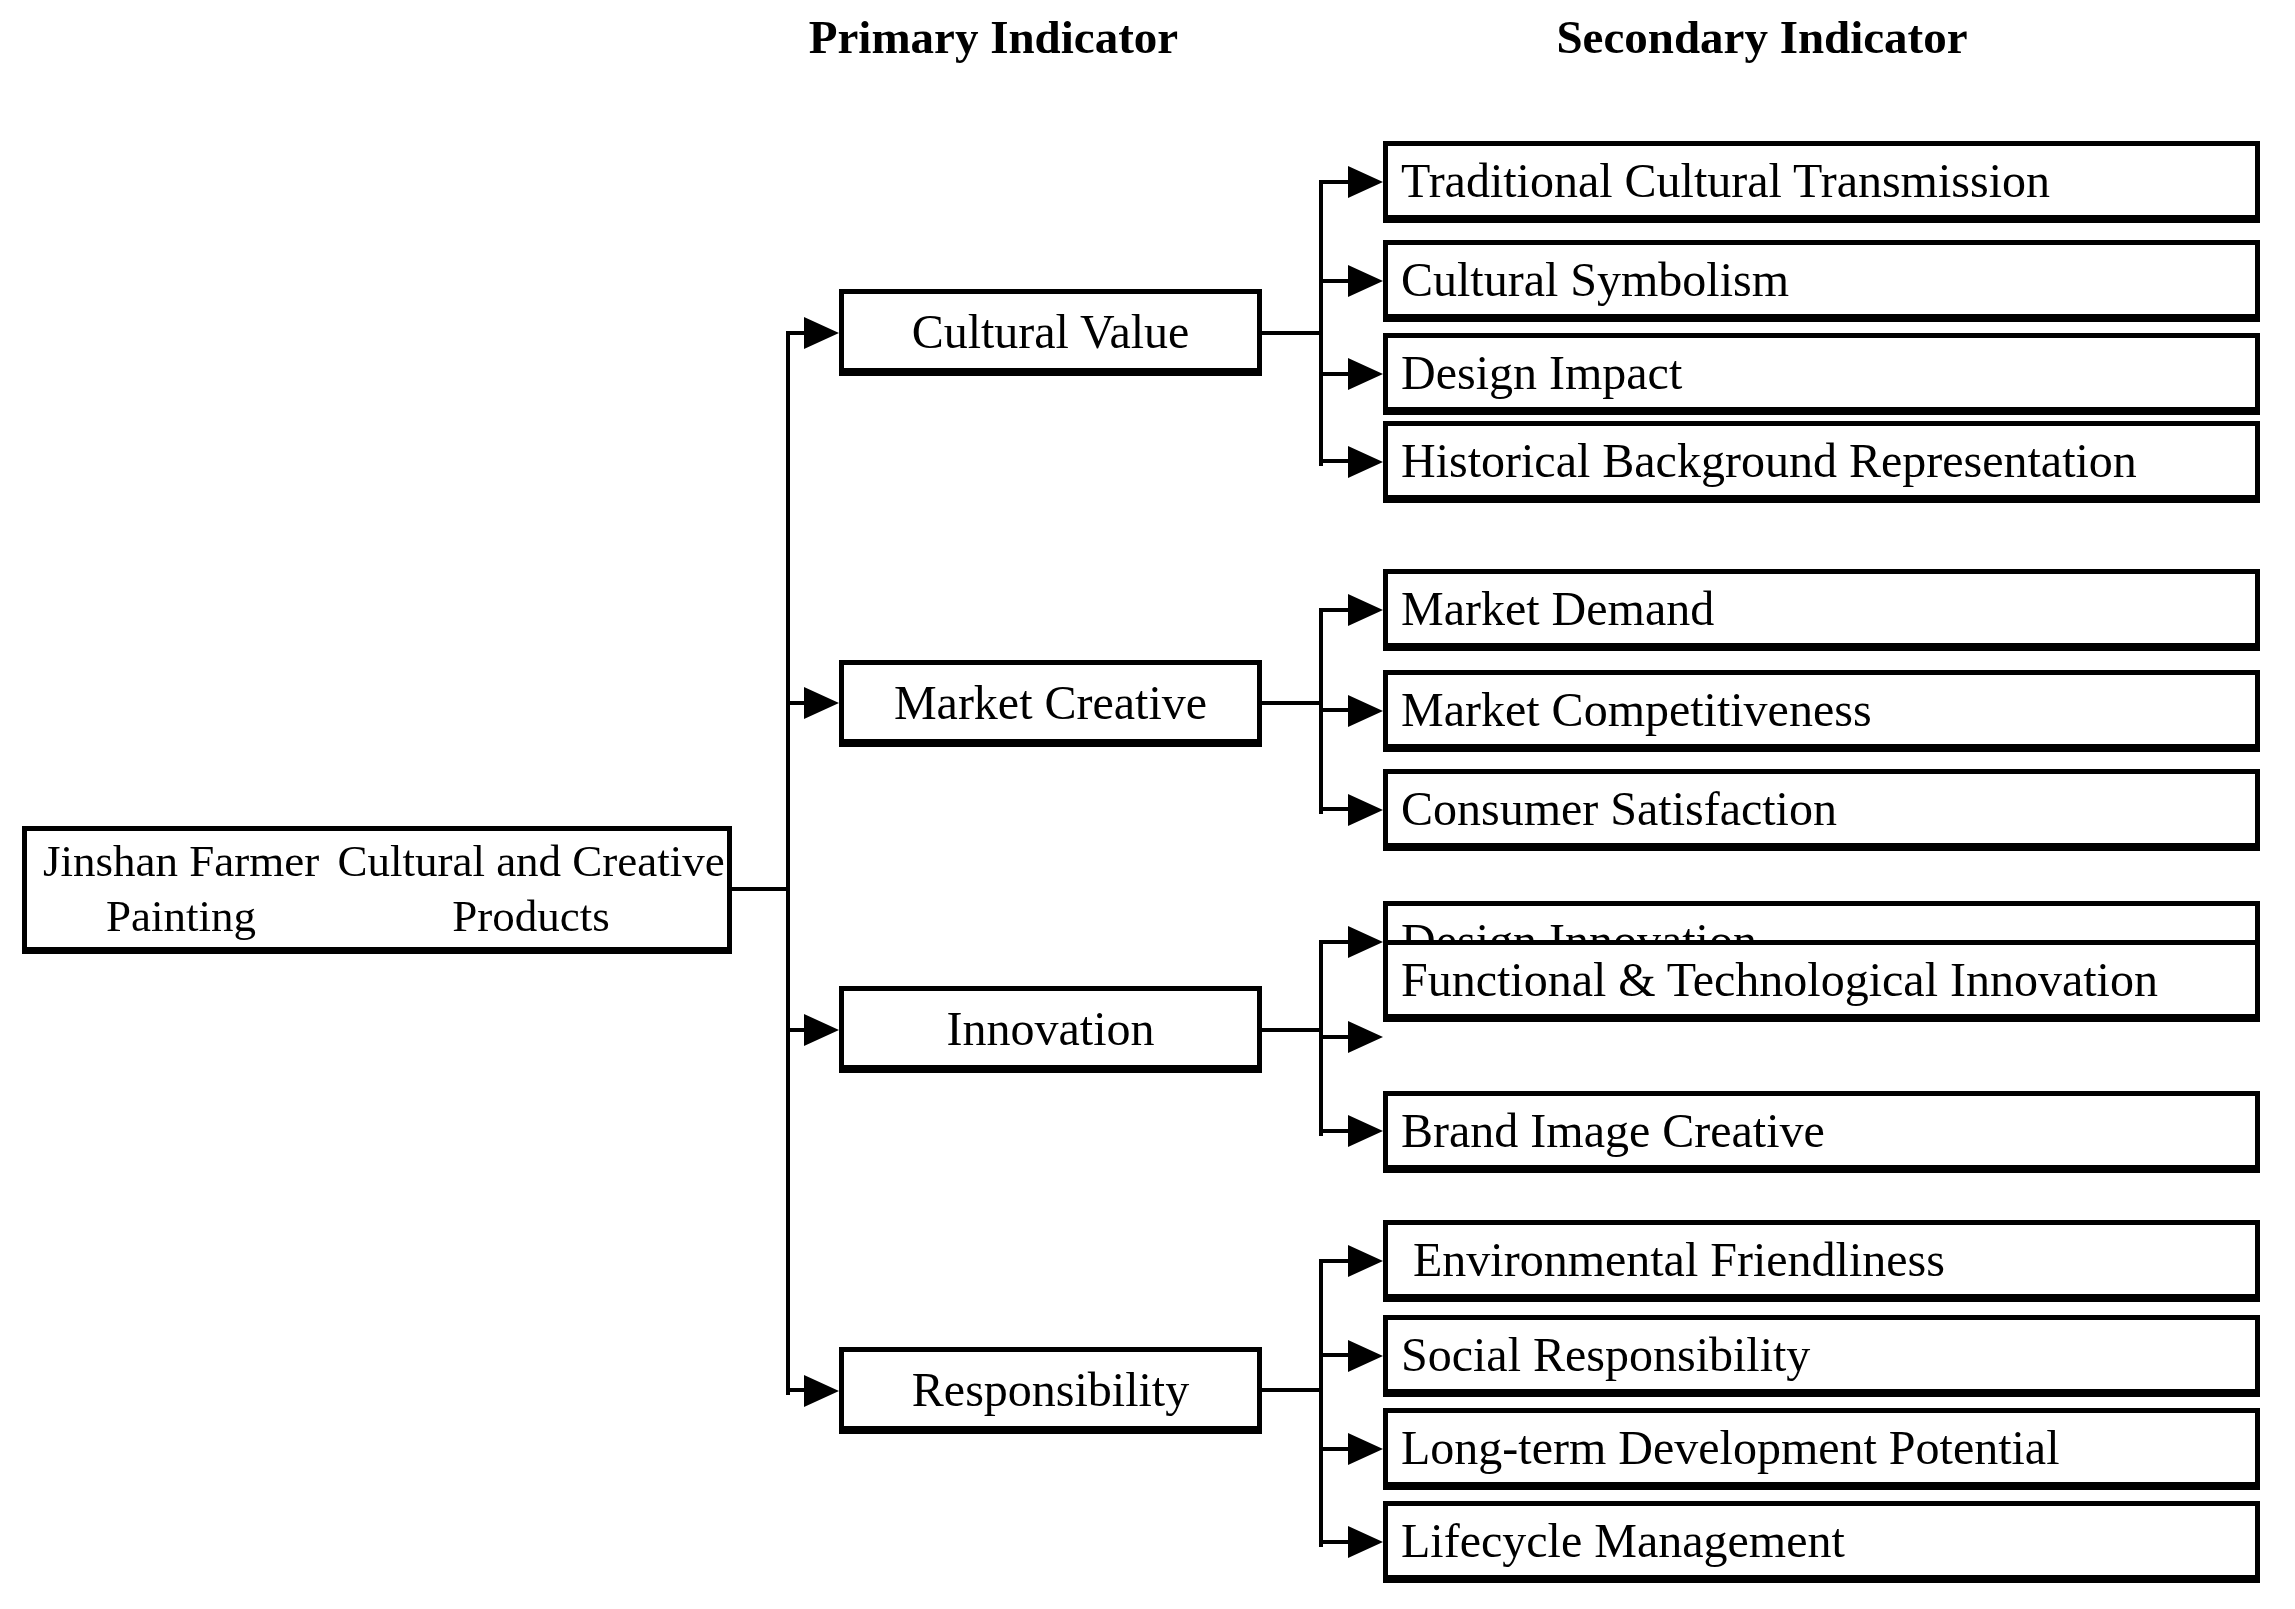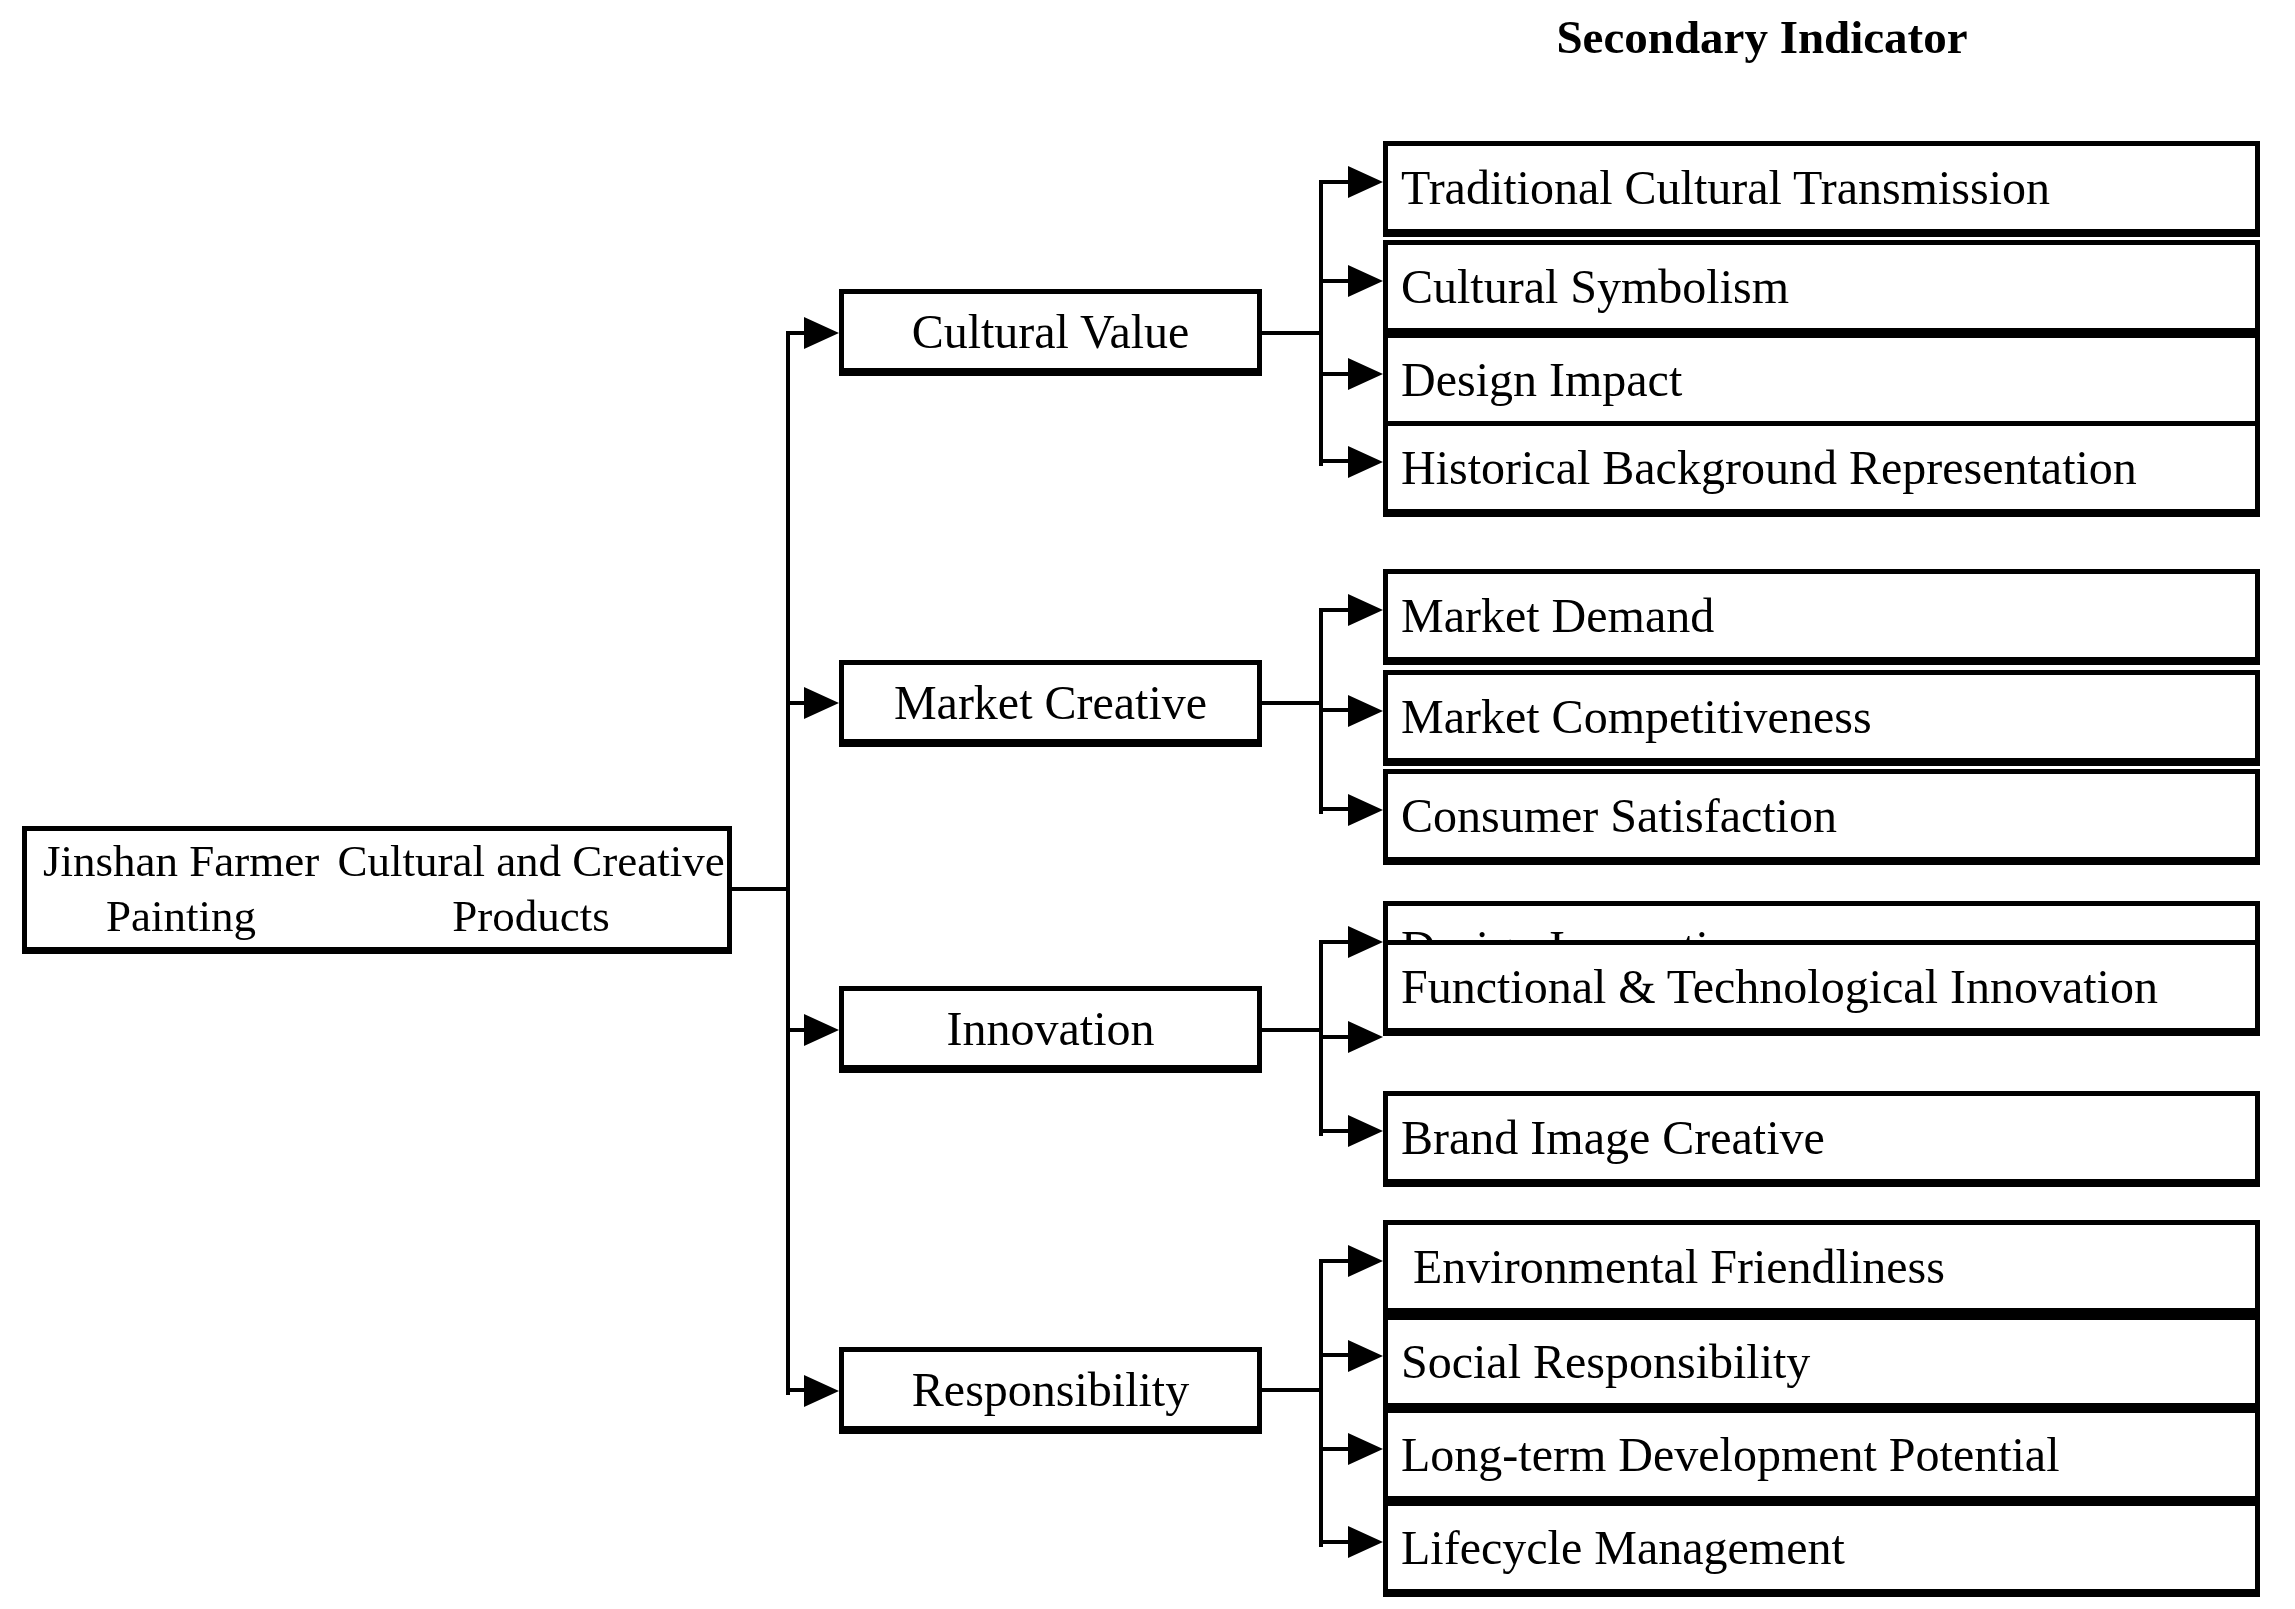--- a/index.html
+++ b/index.html
@@ -12,38 +12,39 @@
     position:absolute;box-sizing:border-box;background:#ffffff;
     border:5.8px solid #000;border-bottom-width:8px;
     display:flex;align-items:center;
   }
   .root-box{
     left:22px;top:826px;width:710px;height:128px;
     flex-direction:row;justify-content:center;text-align:center;
     font-size:45px;line-height:55px;border-bottom-width:7.3px;
   }
   .primary{left:839px;width:423px;height:87px;justify-content:center;font-size:48px;}
-  .secondary{left:1383px;width:877px;height:96px;font-size:48px;padding-left:13px;white-space:pre;}
+  .secondary{left:1383px;width:877px;height:82px;font-size:48px;padding-left:13px;white-space:pre;}
   .p1{top:289px}.p2{top:660px}.p3{top:986px}.p4{top:1347px}
   .s11{top:141px}.s12{top:240px}.s13{top:333px}.s14{top:421px}
   .s21{top:569px}.s22{top:670px}.s23{top:769px}
   .s31{top:901px}.s32{top:940px}.s33{top:1091px}
   .s41{top:1220px}.s42{top:1315px}.s43{top:1408px}.s44{top:1501px}
   .hline,.vline{position:absolute;background:#000;}
   .arrow{
     position:absolute;width:0;height:0;
     border-top:16px solid transparent;border-bottom:16px solid transparent;
     border-left:35px solid #000;
   }
 </style>
 </head>
 <body>
 
 <div class="canvas">
 
+  <div class="header" style="left:757px;top:10.2px;width:473px;">Primary Indicator</div>
   <div class="header" style="left:1511px;top:10.2px;width:502px;">Secondary Indicator</div>
 
   <div class="box root-box">
     <span>Jinshan Farmer Painting</span>
     <span>Cultural and Creative Products</span>
   </div>
 
   <div class="hline" style="left:732px;top:887px;width:58px;height:4.4px;"></div>
   <div class="vline" style="left:786px;top:331px;width:4.4px;height:1064px;"></div>
 

